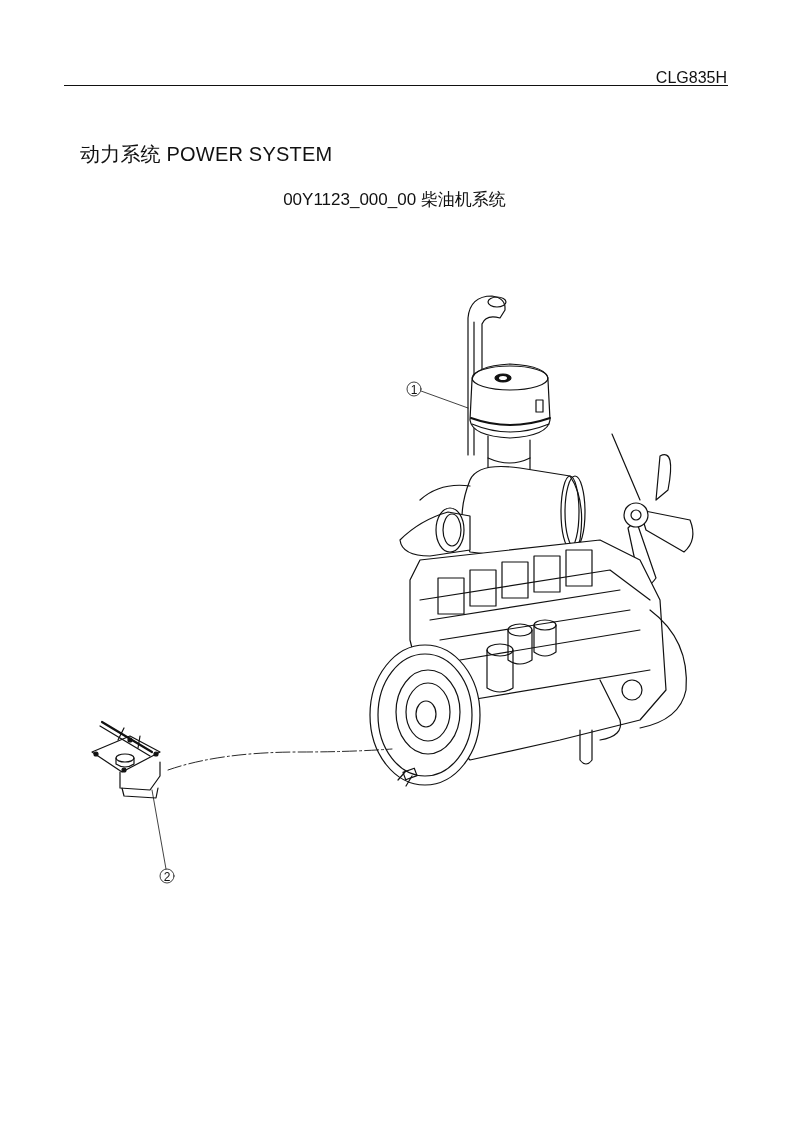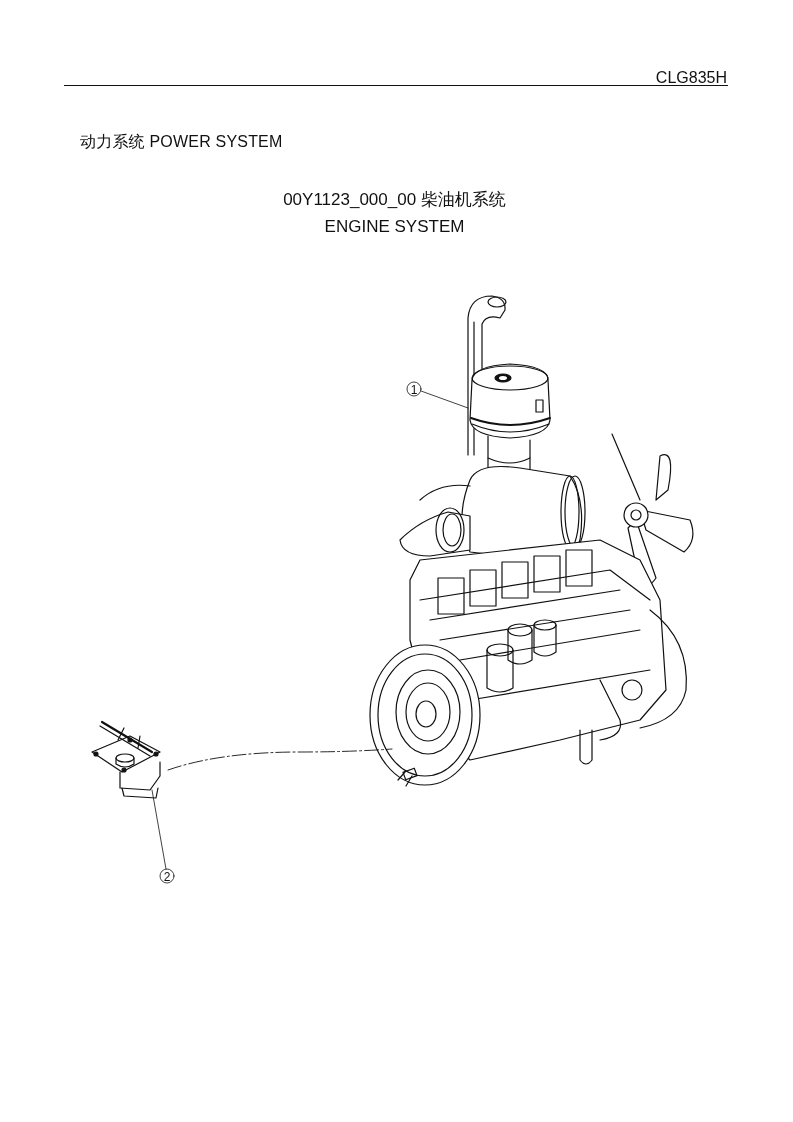--- a/index.html
+++ b/index.html
@@ -1,35 +1,34 @@
 <!DOCTYPE html>
 <html><head>
 <meta charset="utf-8">
 <style>
   html, body { margin:0; padding:0; background:#ffffff; }
   body { width:793px; height:1122px; position:relative; overflow:hidden;
          font-family:"Liberation Sans", sans-serif; color:#111; }
   .doc-code { position:absolute; right:66px; top:69px; font-size:16px; }
   .header-rule { position:absolute; left:64px; right:65px; top:85px; border-top:1px solid #111; }
-  .section-title { position:absolute; left:80px; top:132px; font-size:16px; letter-spacing:0.2px; }
+  .section-title { position:absolute; left:80px; top:141px; font-size:20px; letter-spacing:0.2px; }
   .fig-title { position:absolute; left:0; right:4px; top:186px; text-align:center; font-size:17px; line-height:27px; }
   svg { position:absolute; left:0; top:0; }
   .callout-label { font-family:"Liberation Sans", sans-serif; font-size:12px; }
 </style>
 </head>
 <body>
 
 <div class="doc-code">CLG835H</div>
 <div class="header-rule"></div>
 
 <div class="section-title">动力系统  POWER SYSTEM</div>
 
 <div class="fig-title">
   <div>00Y1123_000_00  柴油机系统</div>
-  <div>ENGINE SYSTEM</div>
 </div>
 
 <svg width="793" height="1122" viewBox="0 0 793 1122" fill="none" stroke="#111" stroke-width="1.2" stroke-linejoin="round" stroke-linecap="round">
 
   <g>
     <path d="M468 455 L468 318 Q470 296 492 296 Q506 298 505 310 L500 318 Q486 314 482 324 L482 370"></path>
     <path d="M474 455 L474 322"></path>
     <ellipse cx="497" cy="302" rx="9" ry="5"></ellipse>
   </g>
 

